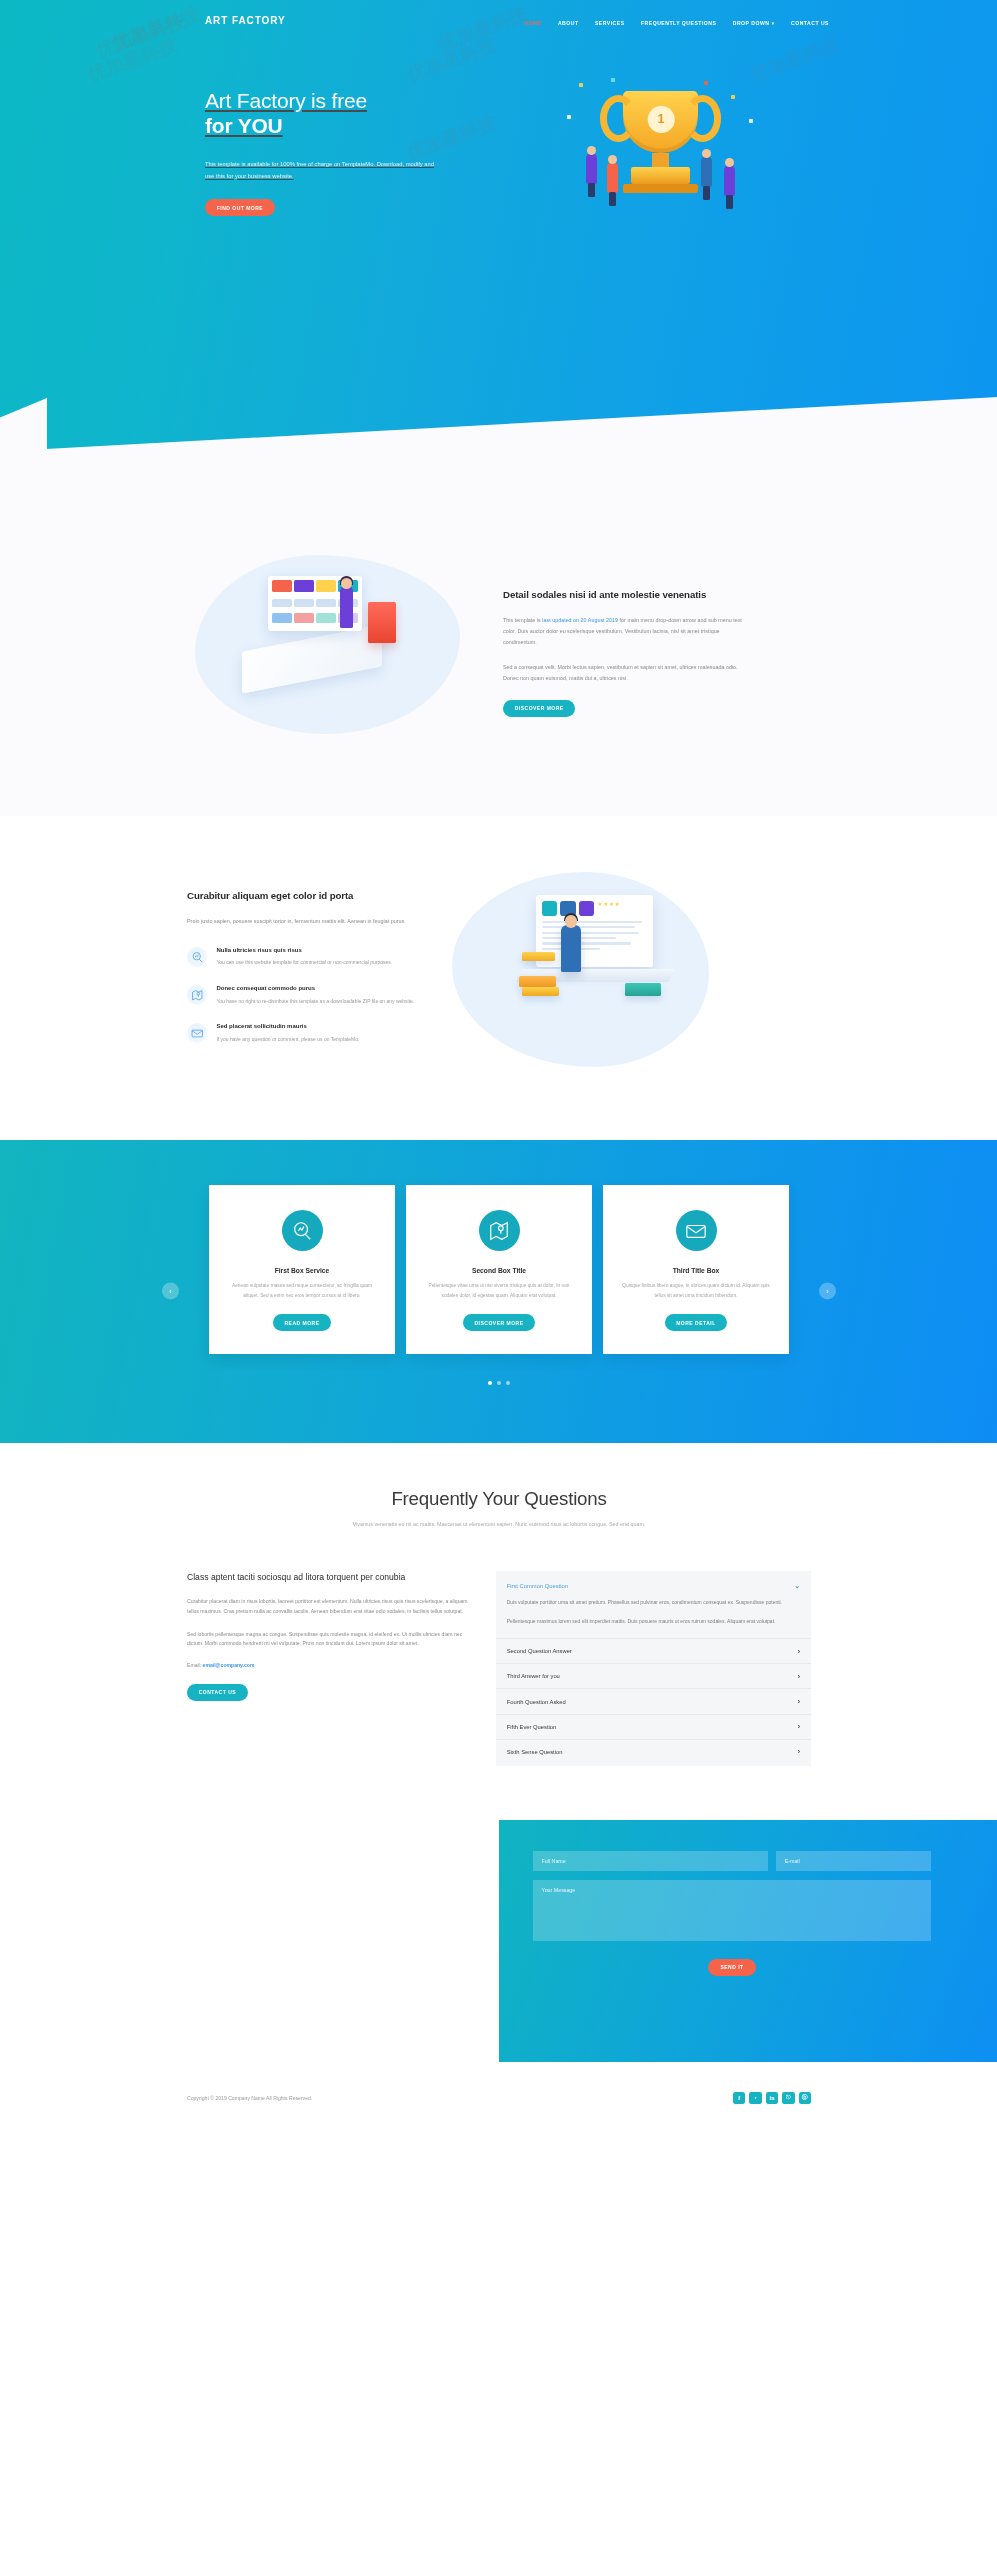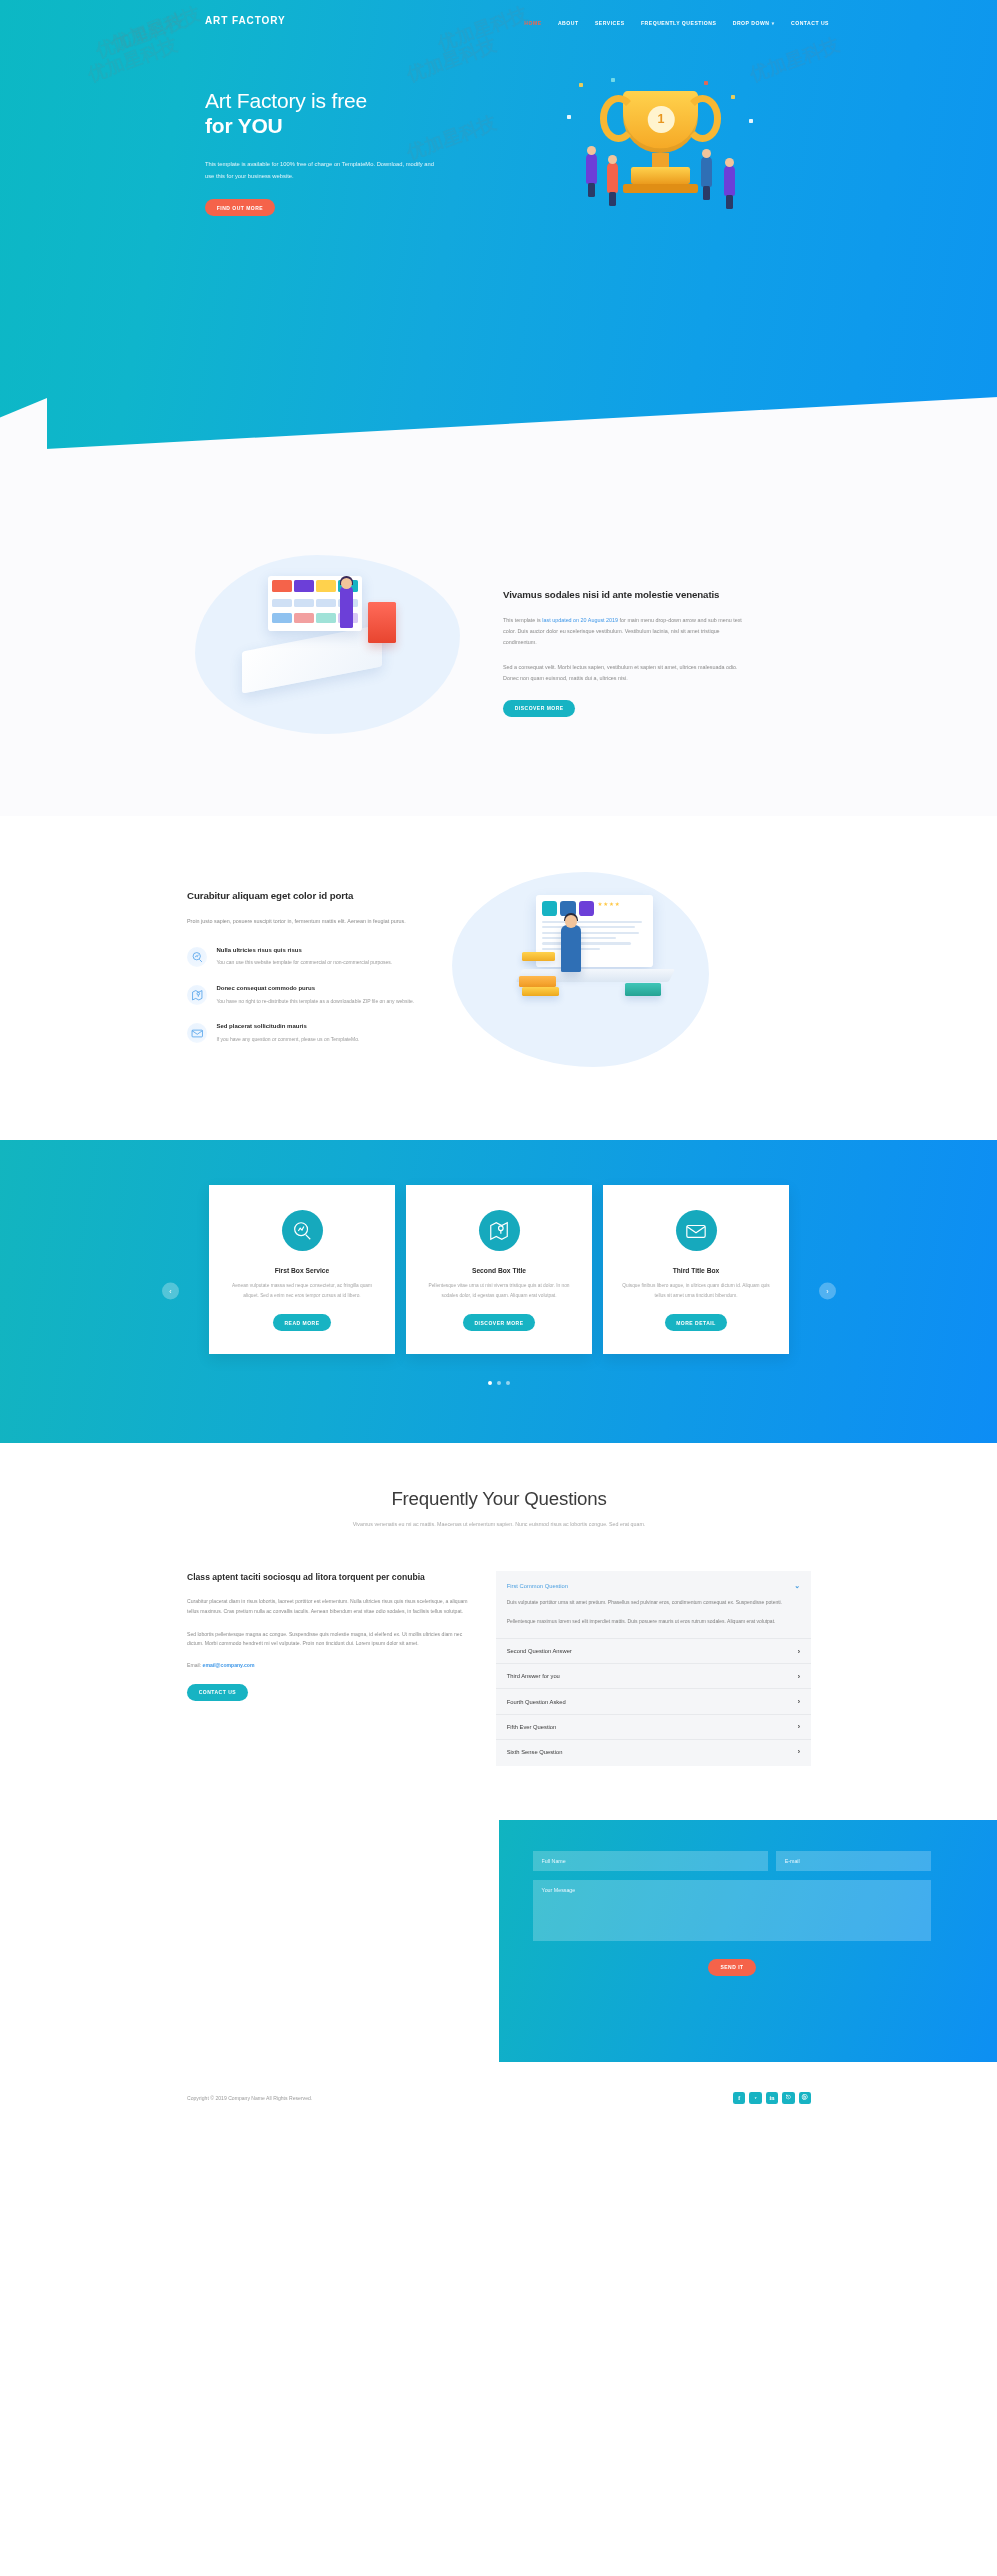--- a/index.html
+++ b/index.html
@@ -42,21 +42,21 @@
   }
   .nav-list { display:flex; align-items:center; gap:16.4px; list-style:none; }
   .nav-list a {
     color:#ffffff; text-decoration:none; font-size:5.1px;
     letter-spacing:0.5px; font-weight:bold; text-transform:uppercase;
     white-space:nowrap;
   }
   .nav-list a.active { color:#f5634a; }
   .caret { display:inline-block; margin-left:2.3px; font-size:4.7px; opacity:.85; }
 
-  .hero-inner { display:flex; align-items:center; padding-top:37px; }
+  .hero-inner { display:flex; align-items:center; padding-top:37px;text-decoration:underline; }
   .hero-left { width:288px; padding-right:7.8px; }
   .hero-h1 {
     color:#fff; font-size:21px; line-height:1.22; font-weight:300;
     letter-spacing:-0.2px;
   }
   .hero-h1 .bold { font-weight:700; display:block; }
   .hero-p {
     color:#e6f6fb; font-size:5.8px; line-height:2.0; margin-top:20px;
     max-width:234px;
   }
@@ -245,21 +245,21 @@
   .dot { width:3.9px; height:3.9px; border-radius:50%; background:rgba(255,255,255,.55); }
   .dot.on { background:#fff; }
 
   
   .sec-faq { background:#fff; padding:45px 0 31px; }
   .faq-head { text-align:center; }
   .faq-title { font-size:18.7px; font-weight:300; color:#3b3b3b; letter-spacing:-0.2px; }
   .faq-sub { font-size:5.3px; line-height:2.1; color:#a9a9a9; margin-top:9.4px; }
   .faq-row { display:flex; margin-top:41px; gap:18.7px; }
   .faq-left { width:290px; }
-  .faq-left h3 { font-size:8.6px; font-weight:bold; color:#2b2b2b; line-height:1.55; }
+  .faq-left h3 { font-size:8.6px; font-weight:normal; color:#2b2b2b; line-height:1.55; }
   .faq-left p { font-size:5.1px; line-height:1.95; color:#8b8b8b; margin-top:12.5px; }
   .email-line { font-size:5.1px; color:#8b8b8b; margin-top:12.5px; }
   .email-line a { color:#3e97e8; text-decoration:none; font-weight:bold; }
   .accordion { flex:1; background:#f5f6f8; padding:1.6px 0; }
   .acc-item { border-bottom:0.8px solid #e7e9ec; }
   .acc-item:last-child { border-bottom:0; }
   .acc-head {
     display:flex; align-items:center; justify-content:space-between;
     padding:8.6px 11px; cursor:pointer;
   }
@@ -400,21 +400,21 @@
           <i style="background:#a0e2d8;height:9.4px;"></i>
             <i style="background:#d8c8f5;height:9.4px;"></i>
         </div>
         <div class="iso-red"></div>
         <div class="iso-person">
             <i class="hair"></i>
             <i class="head"></i>
           </div>
       </div>
       <div class="about-text">
-        <h2 class="sec-h">Vivamus sodales nisi id ante molestie venenatis</h2>
+        <h2 class="sec-h">Detail sodales nisi id ante molestie venenatis</h2>
         <p class="sec-p">
           <span>This template is </span><a href="#">last updated on 20 August 2019</a><span> for main menu drop-down arrow and sub menu text color. Duis auctor dolor eu scelerisque vestibulum. Vestibulum lacinia, nisl sit amet tristique condimentum.</span>
         </p>
         <p class="sec-p mt18">Sed a consequat velit. Morbi lectus sapien, vestibulum et sapien sit amet, ultrices malesuada odio. Donec non quam euismod, mattis dui a, ultrices nisi.</p>
         <div class="btn-wrap"><a class="btn btn-teal" href="#">Discover More</a></div>
       </div>
     </div>
   </section>
 
   <section class="sec-feat">

